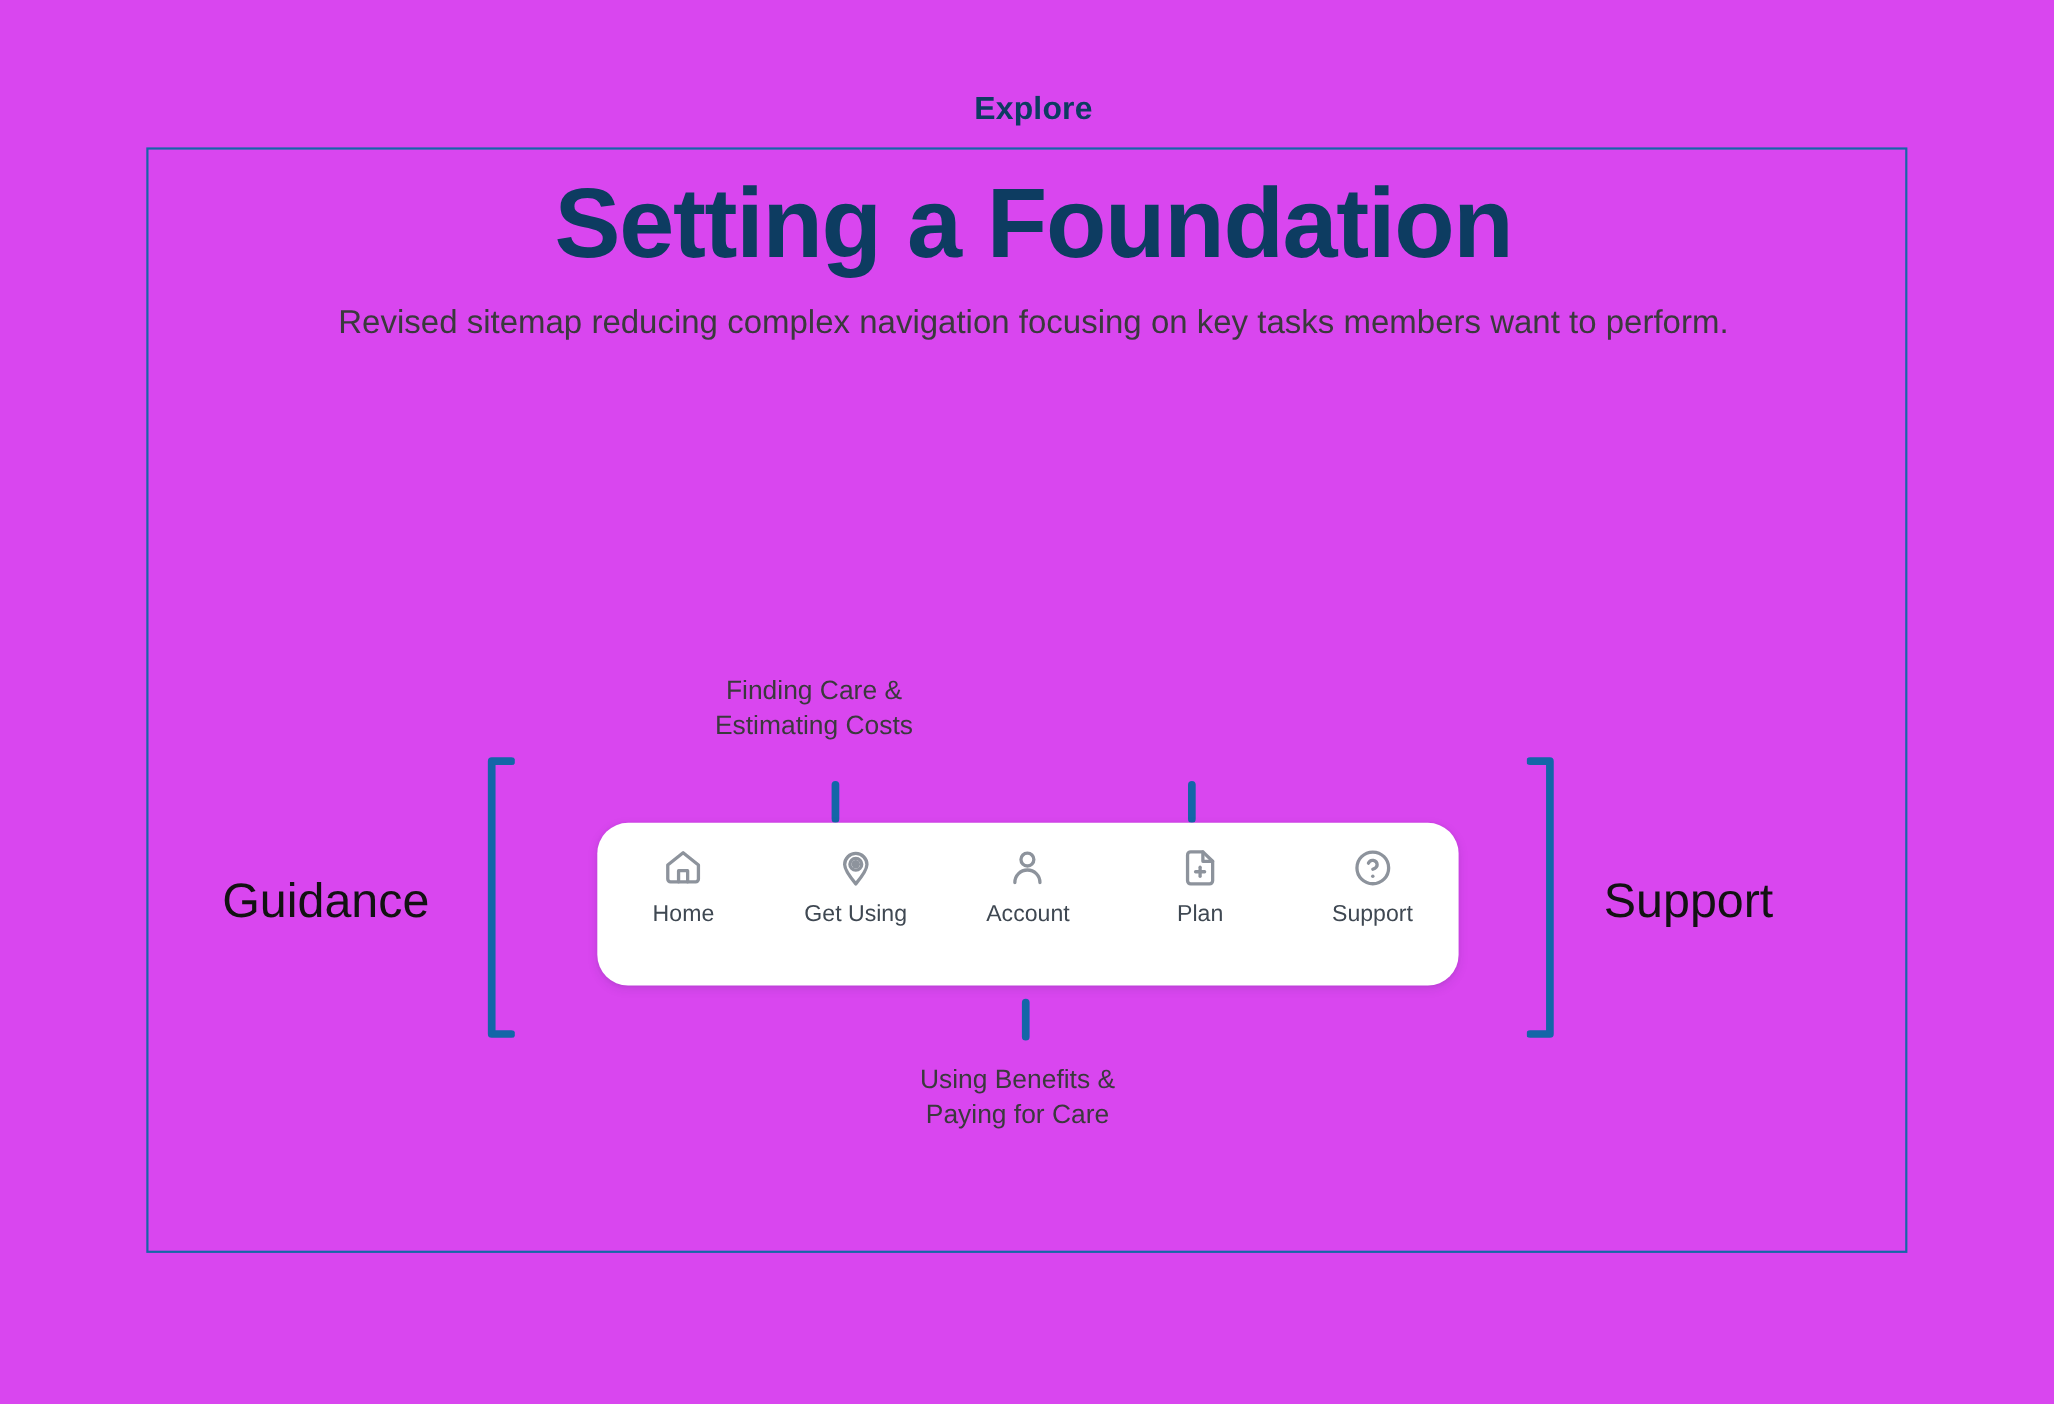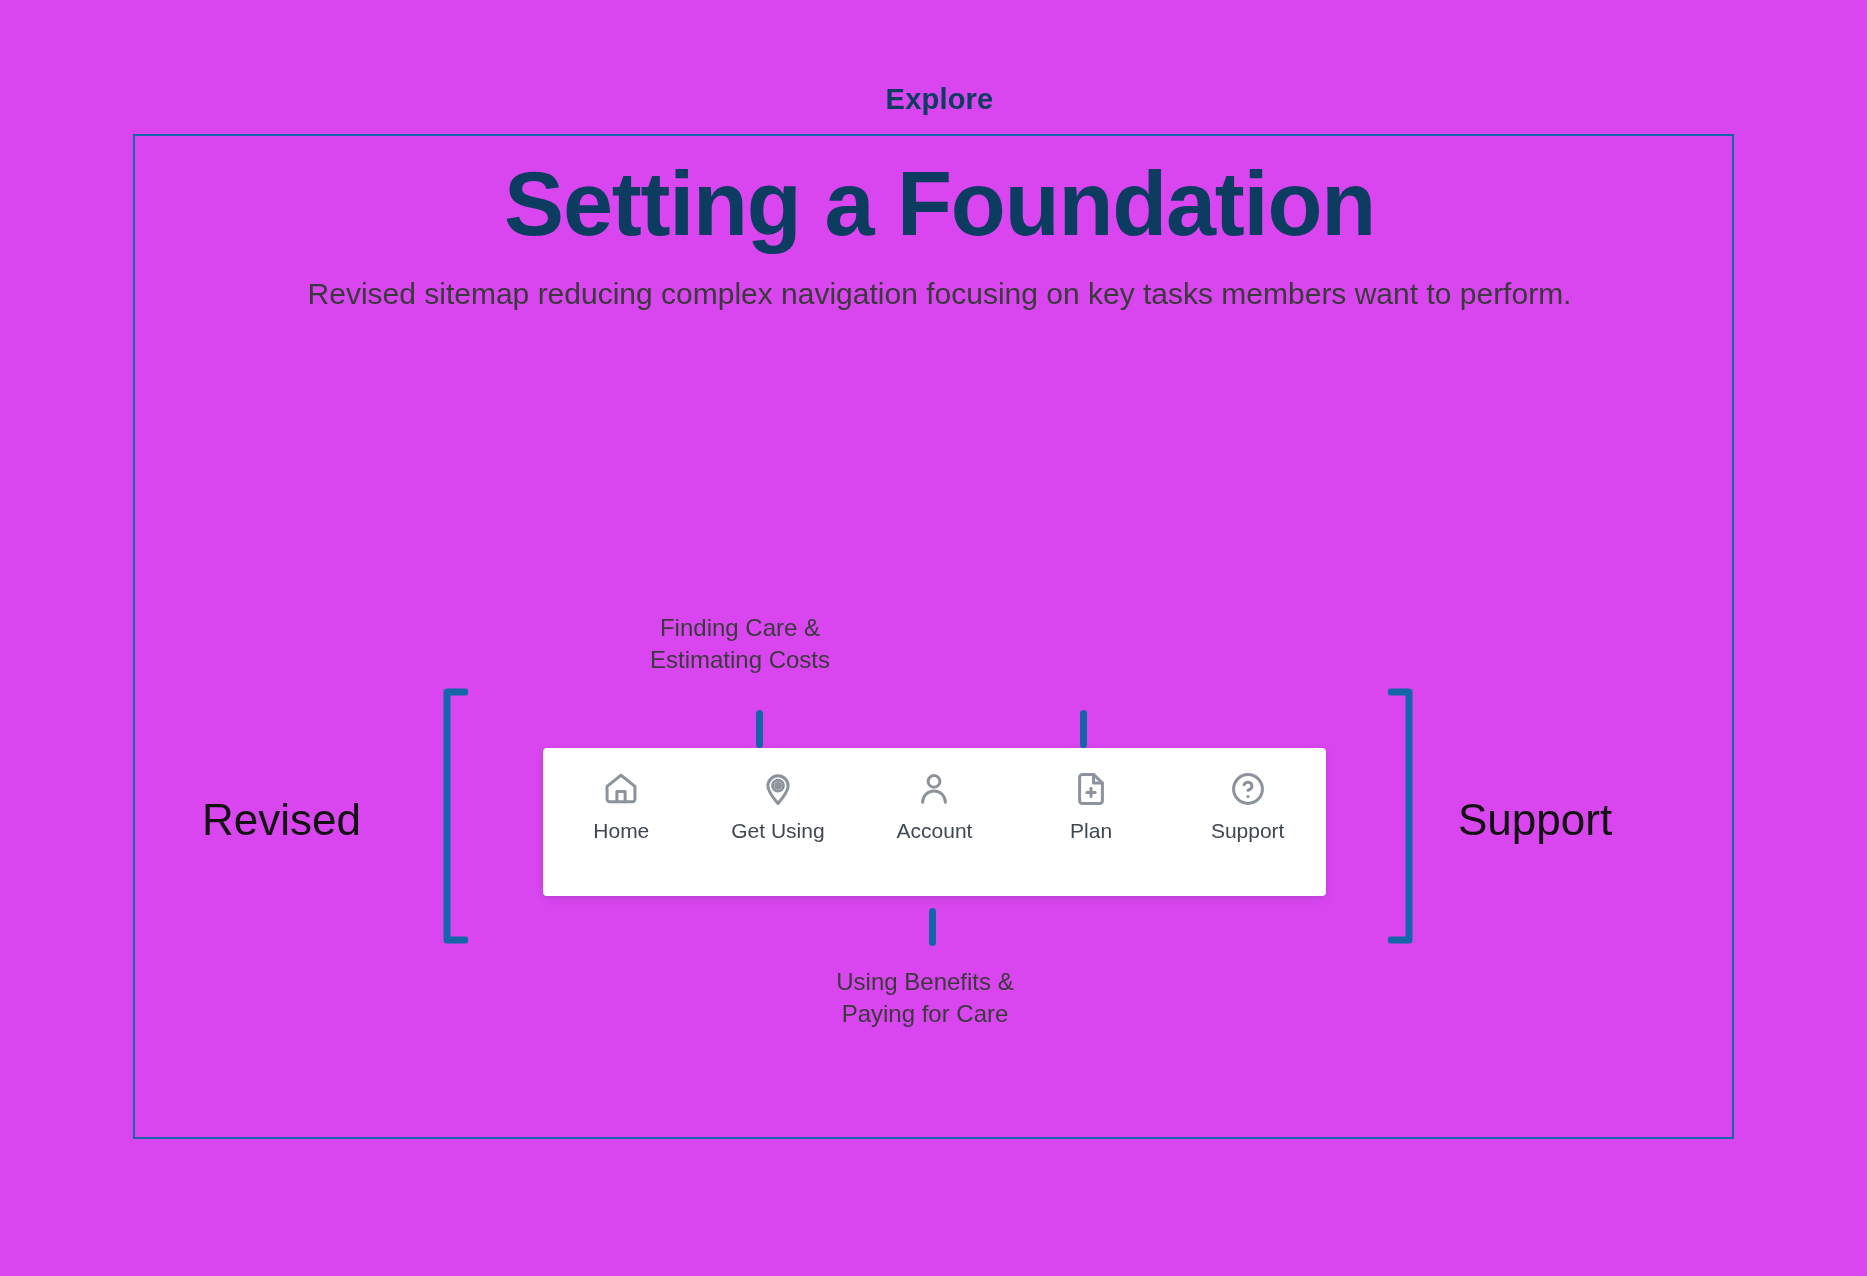--- a/index.html
+++ b/index.html
@@ -129,21 +129,21 @@
   #label-support  { left: 1458px; top: 798px; }
 
   
   #navcard {
     position: absolute;
     left: 543px;
     top: 748px;
     width: 783px;
     height: 148px;
     background: #ffffff;
-    border-radius: 4px;
+    border-radius: 28px;
     box-shadow: 0 3px 10px rgba(20, 40, 70, 0.10),
                 0 1px 3px rgba(20, 40, 70, 0.07);
     display: flex;
     align-items: flex-start;
     justify-content: space-around;
     padding-top: 22px;
     box-sizing: border-box;
   }
 
   .nav-item {
@@ -198,21 +198,21 @@
         <path d="M25 4 H7 V252 H25"></path>
       </svg>
     </div>
 
     <div class="bracket" id="bracket-right">
       <svg viewBox="0 0 28 256" width="28" height="256" fill="none" stroke="#1366a8" stroke-width="7" stroke-linecap="round" stroke-linejoin="round">
         <path d="M3 4 H21 V252 H3"></path>
       </svg>
     </div>
 
-    <div class="side-label" id="label-guidance">Revised</div>
+    <div class="side-label" id="label-guidance">Guidance</div>
     <div class="side-label" id="label-support">Support</div>
 
     <div id="navcard">
 
       <div class="nav-item">
         <span class="nav-icon">
           <svg viewBox="0 0 24 24" fill="none" stroke="currentColor" stroke-width="1.9" stroke-linecap="round" stroke-linejoin="round">
             <path d="M3.2 10.3 12 3.3l8.8 7v8.1a1.6 1.6 0 0 1-1.6 1.6H4.8a1.6 1.6 0 0 1-1.6-1.6z"></path>
             <path d="M9.4 20V13.6h5.2V20"></path>
           </svg>

